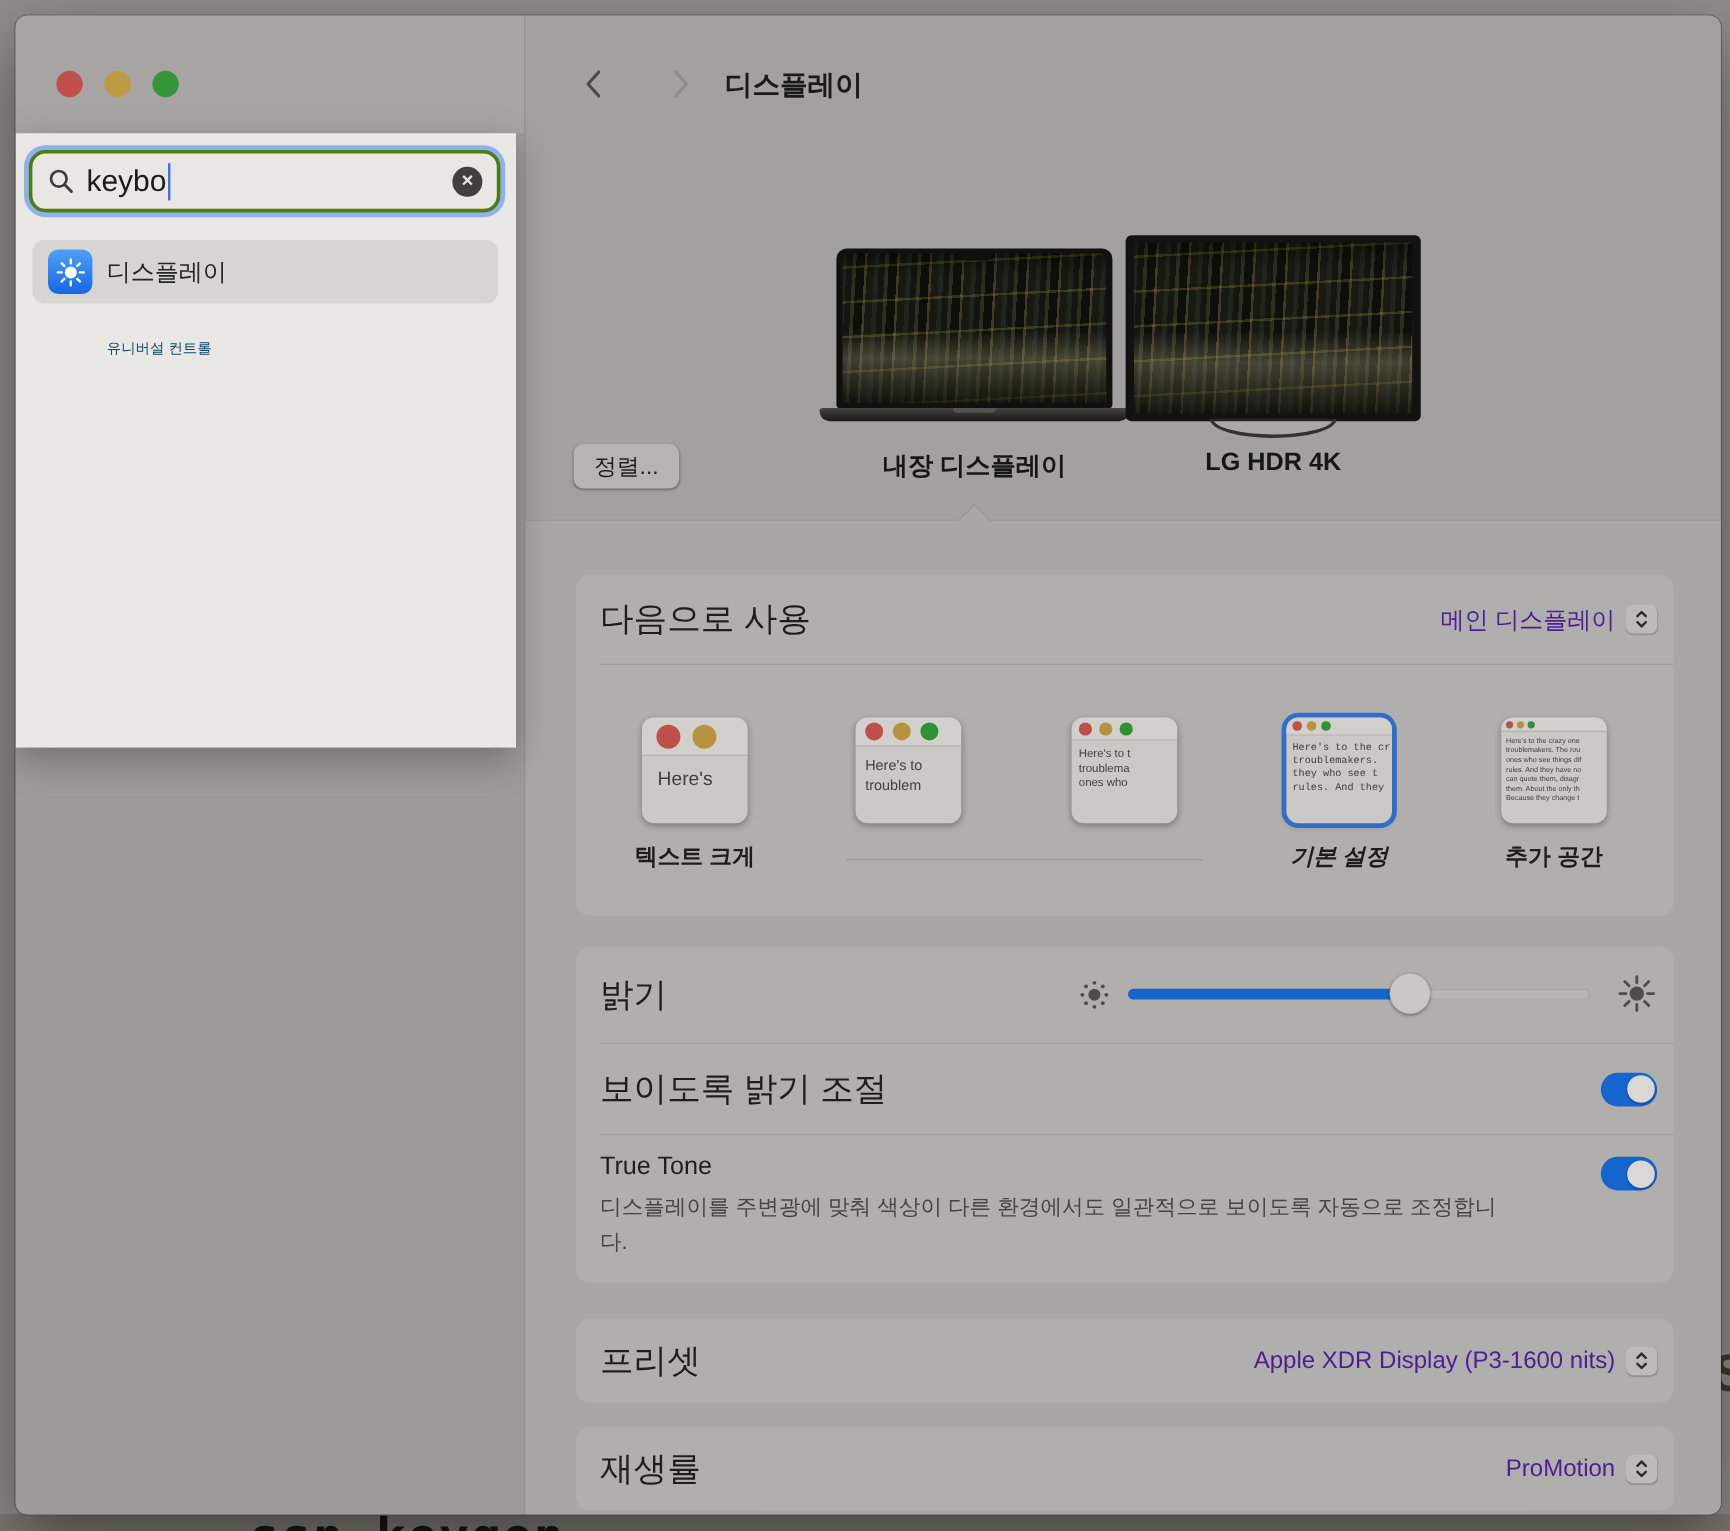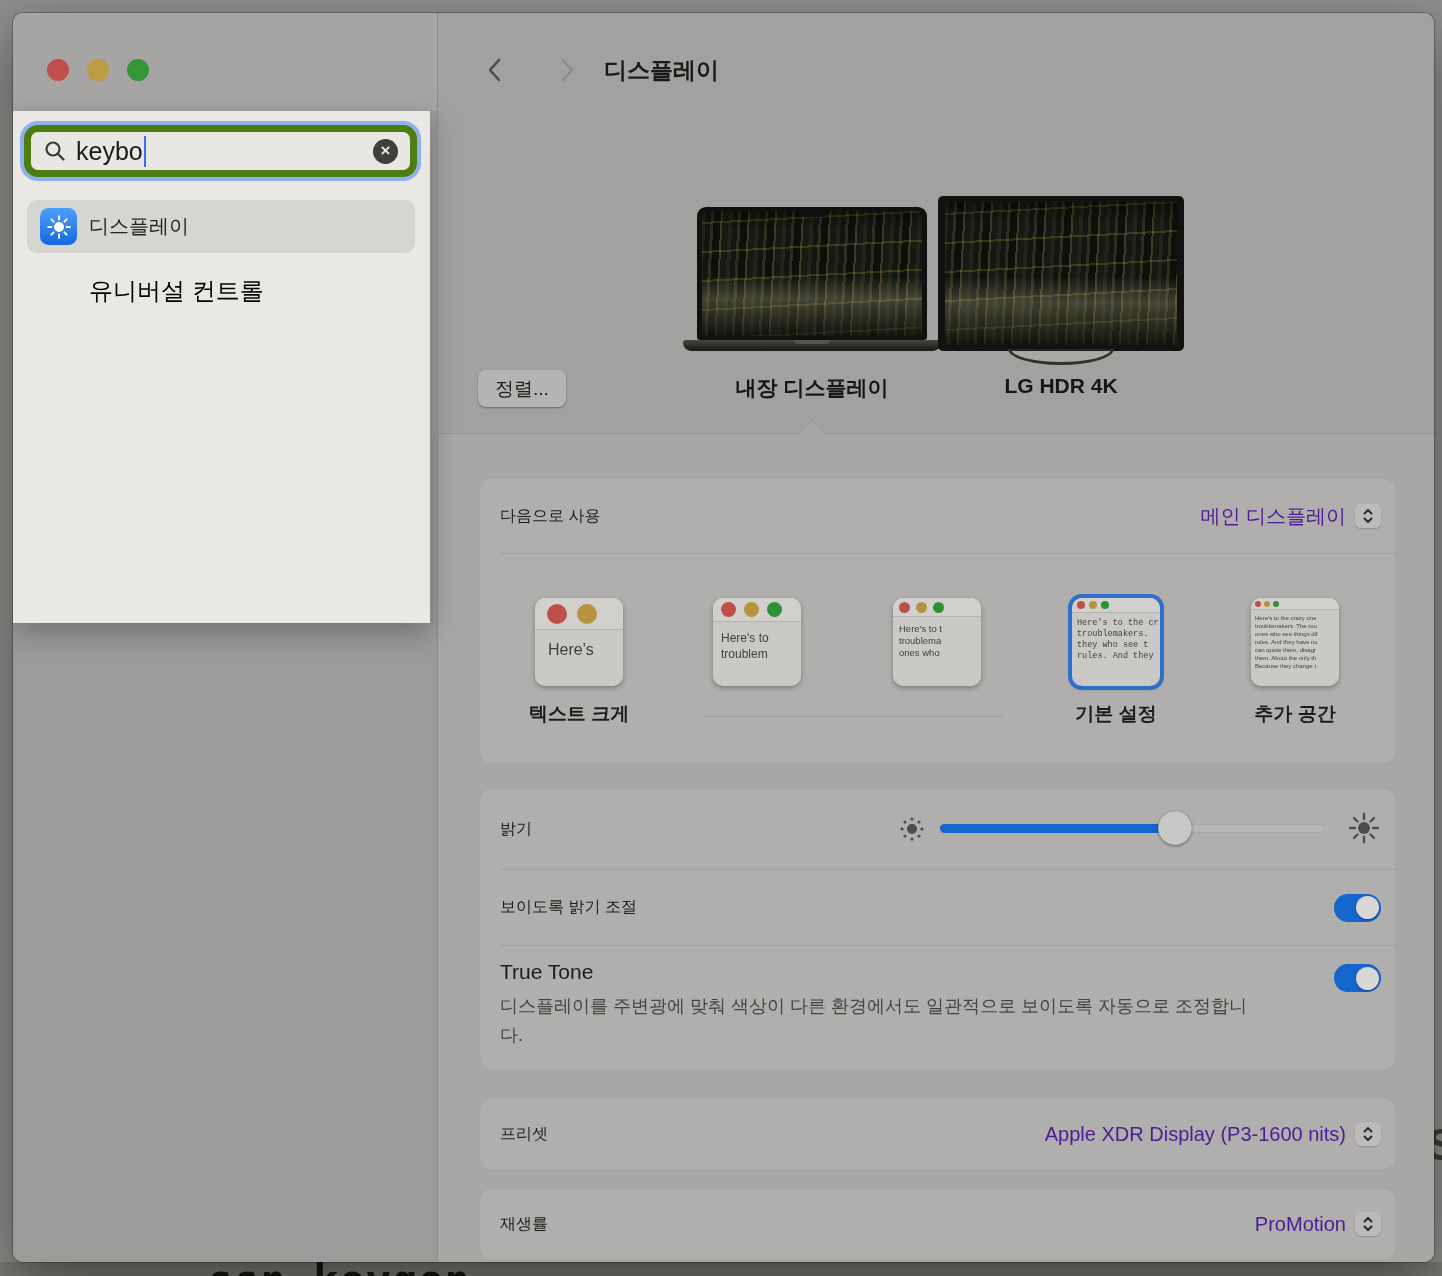--- a/index.html
+++ b/index.html
@@ -24,37 +24,37 @@
   .traffic { position:absolute; top:46px; width:22px; height:22px; border-radius:50%; }
   .tl-red    { left:34px;  background:#bf504c; }
   .tl-yellow { left:74px;  background:#bd9a44; }
   .tl-green  { left:114px; background:#359638; }
   .v-divider { position:absolute; left:424px; top:0; width:1px; height:100%; background:#8f8e8c; }
 
   
   .search-panel { position:absolute; left:0; top:98px; width:417px; height:512px;
     background:#eae8e5; box-shadow:0 10px 28px rgba(0,0,0,.28); z-index:6; }
   .search-field { position:absolute; left:11px; top:14px; width:393px; height:52px;
-    background:#e9e7e4; border:7px solid #4d7c0f; border-radius:14px;
+    background:#e9e7e4; border:3px solid #4d7c0f; border-radius:14px;
     box-shadow:0 0 0 4px rgba(126,166,239,.85); display:flex; align-items:center; padding:0 12px; }
   .search-glyph { width:24px; height:24px; flex:0 0 auto; margin-right:9px; }
   .search-text { font-size:25px; color:#1b1b1a; font-weight:500; }
   .caret { width:2px; height:31px; background:#3a6ff0; margin-left:1px; }
   .sf-spacer { flex:1; }
   .clear-btn { width:25px; height:25px; border-radius:50%; background:#403f3d; color:#e8e6e3;
     font-size:17px; line-height:24px; text-align:center; font-weight:700; }
 
   .result-row { position:absolute; left:14px; width:388px; height:53px; border-radius:10px;
     display:flex; align-items:center; padding-left:13px; }
   .result-row.selected { top:89px; background:#d7d5d2; }
   .result-row.plain { top:153px; background:transparent; padding-left:62px; }
   .app-icon { width:37px; height:37px; border-radius:8.5px; flex:0 0 auto;
     background:linear-gradient(180deg,#4da0f7,#1668e3); display:flex; align-items:center; justify-content:center; }
   .result-label { font-size:20px; color:#242422; margin-left:12px; }
-  .result-label2 { font-size:24px; color:#000000; }
+  .result-label2 { font-size:12px; color:#0c4a6e; }
 
   
   .main { position:absolute; left:425px; top:0; right:0; bottom:0; background:#a2a19f; }
   .nav-btn { position:absolute; top:44px; width:24px; height:26px; }
   .nav-back { left:45px; }
   .nav-fwd  { left:117px; }
   .main-title { position:absolute; left:166px; top:42px; font-size:23px; font-weight:700; color:#1a1a18; }
 
   
   .arrange-btn { position:absolute; left:40px; top:357px; height:37px; padding:0 17px;
@@ -101,21 +101,21 @@
   .card { position:absolute; left:42px; width:915px; background:#b0afad; border-radius:12px; }
   .card-1 { top:45px;  height:284px; }
   .card-2 { top:355px; height:280px; }
   .card-3 { top:665px; height:70px; }
   .card-4 { top:755px; height:70px; }
 
   .row { position:relative; display:flex; align-items:center; justify-content:space-between;
     padding:0 14px 0 20px; }
   .row-h74 { height:74px; } .row-h70 { height:70px;gap:39px; } .row-h80 { height:80px; } .row-h75 { height:75px; }
   .hdiv { height:1px; background:#a09f9d; margin-left:20px; }
-  .row-label { font-size:16px; color:#1d1d1b; }
+  .row-label { font-size:28px; color:#1d1d1b; }
   .select { display:flex; align-items:center; gap:9px; }
   .select-value { font-size:20px; color:#4c1d95; }
   .select-chevrons { width:26px; height:24px; border-radius:6px; background:#bcbbb9;
     display:flex; align-items:center; justify-content:center; box-shadow:0 1px 1px rgba(0,0,0,.18); }
 
   
   .scaling-zone { position:absolute; left:0; top:75px; width:100%; height:209px; }
   .connector { position:absolute; left:225px; top:162px; width:298px; height:1px; background:#9c9b99; }
   .thumb { position:absolute; top:44px; width:88px; height:88px; border-radius:10px;
     background:#cbc9c6; overflow:hidden; box-shadow:0 2px 5px rgba(0,0,0,.3); }
@@ -130,21 +130,21 @@
   .b-4 { height:15px; padding-left:5px;  gap:4px;  } .b-4 .dot { width:8px;  height:8px;  }
   .b-5 { height:12px; padding-left:4px;  gap:3px;  } .b-5 .dot { width:6px;  height:6px;  }
   .thumb-body { color:#3f3f3c; }
   .tb-1 { font-size:16px; padding:11px 0 0 13px; }
   .tb-2 { font-size:12px; line-height:16px; padding:8px 0 0 8px; }
   .tb-3 { font-size:9.5px; line-height:12px; padding:6px 0 0 6px; }
   .tb-4 { font-size:8.5px; line-height:11px; padding:5px 0 0 5px; }
   .tb-5 { font-size:6px; line-height:8px; padding:4px 0 0 4px; }
   .thumb-label { position:absolute; top:147px; width:176px; text-align:center;
     font-size:19px; font-weight:700; color:#1c1c1a; }
-  .lbl-1 { left:11px; } .lbl-4 { left:548px; } .lbl-5 { left:727px; }
+  .lbl-1 { left:11px; } .lbl-4 { left:548px;font-style:italic; } .lbl-5 { left:727px; }
 
   
   .slider-area { position:absolute; left:410px; top:0; width:490px; height:80px; }
   .sun { position:absolute; }
   .sun-small { left:8px; top:26px; width:28px; height:28px; }
   .sun-large { left:458px; top:23px; width:32px; height:32px; }
   .slider-track { position:absolute; left:50px; top:35px; width:385px; height:9px;
     background:#b7b6b4; border-radius:5px; box-shadow:inset 0 0 0 1px rgba(0,0,0,.08); }
   .slider-fill { height:100%; background:#1565cf; border-radius:5px 0 0 5px; }
   .slider-knob { position:absolute; top:-13px; width:34px; height:34px; border-radius:50%;

